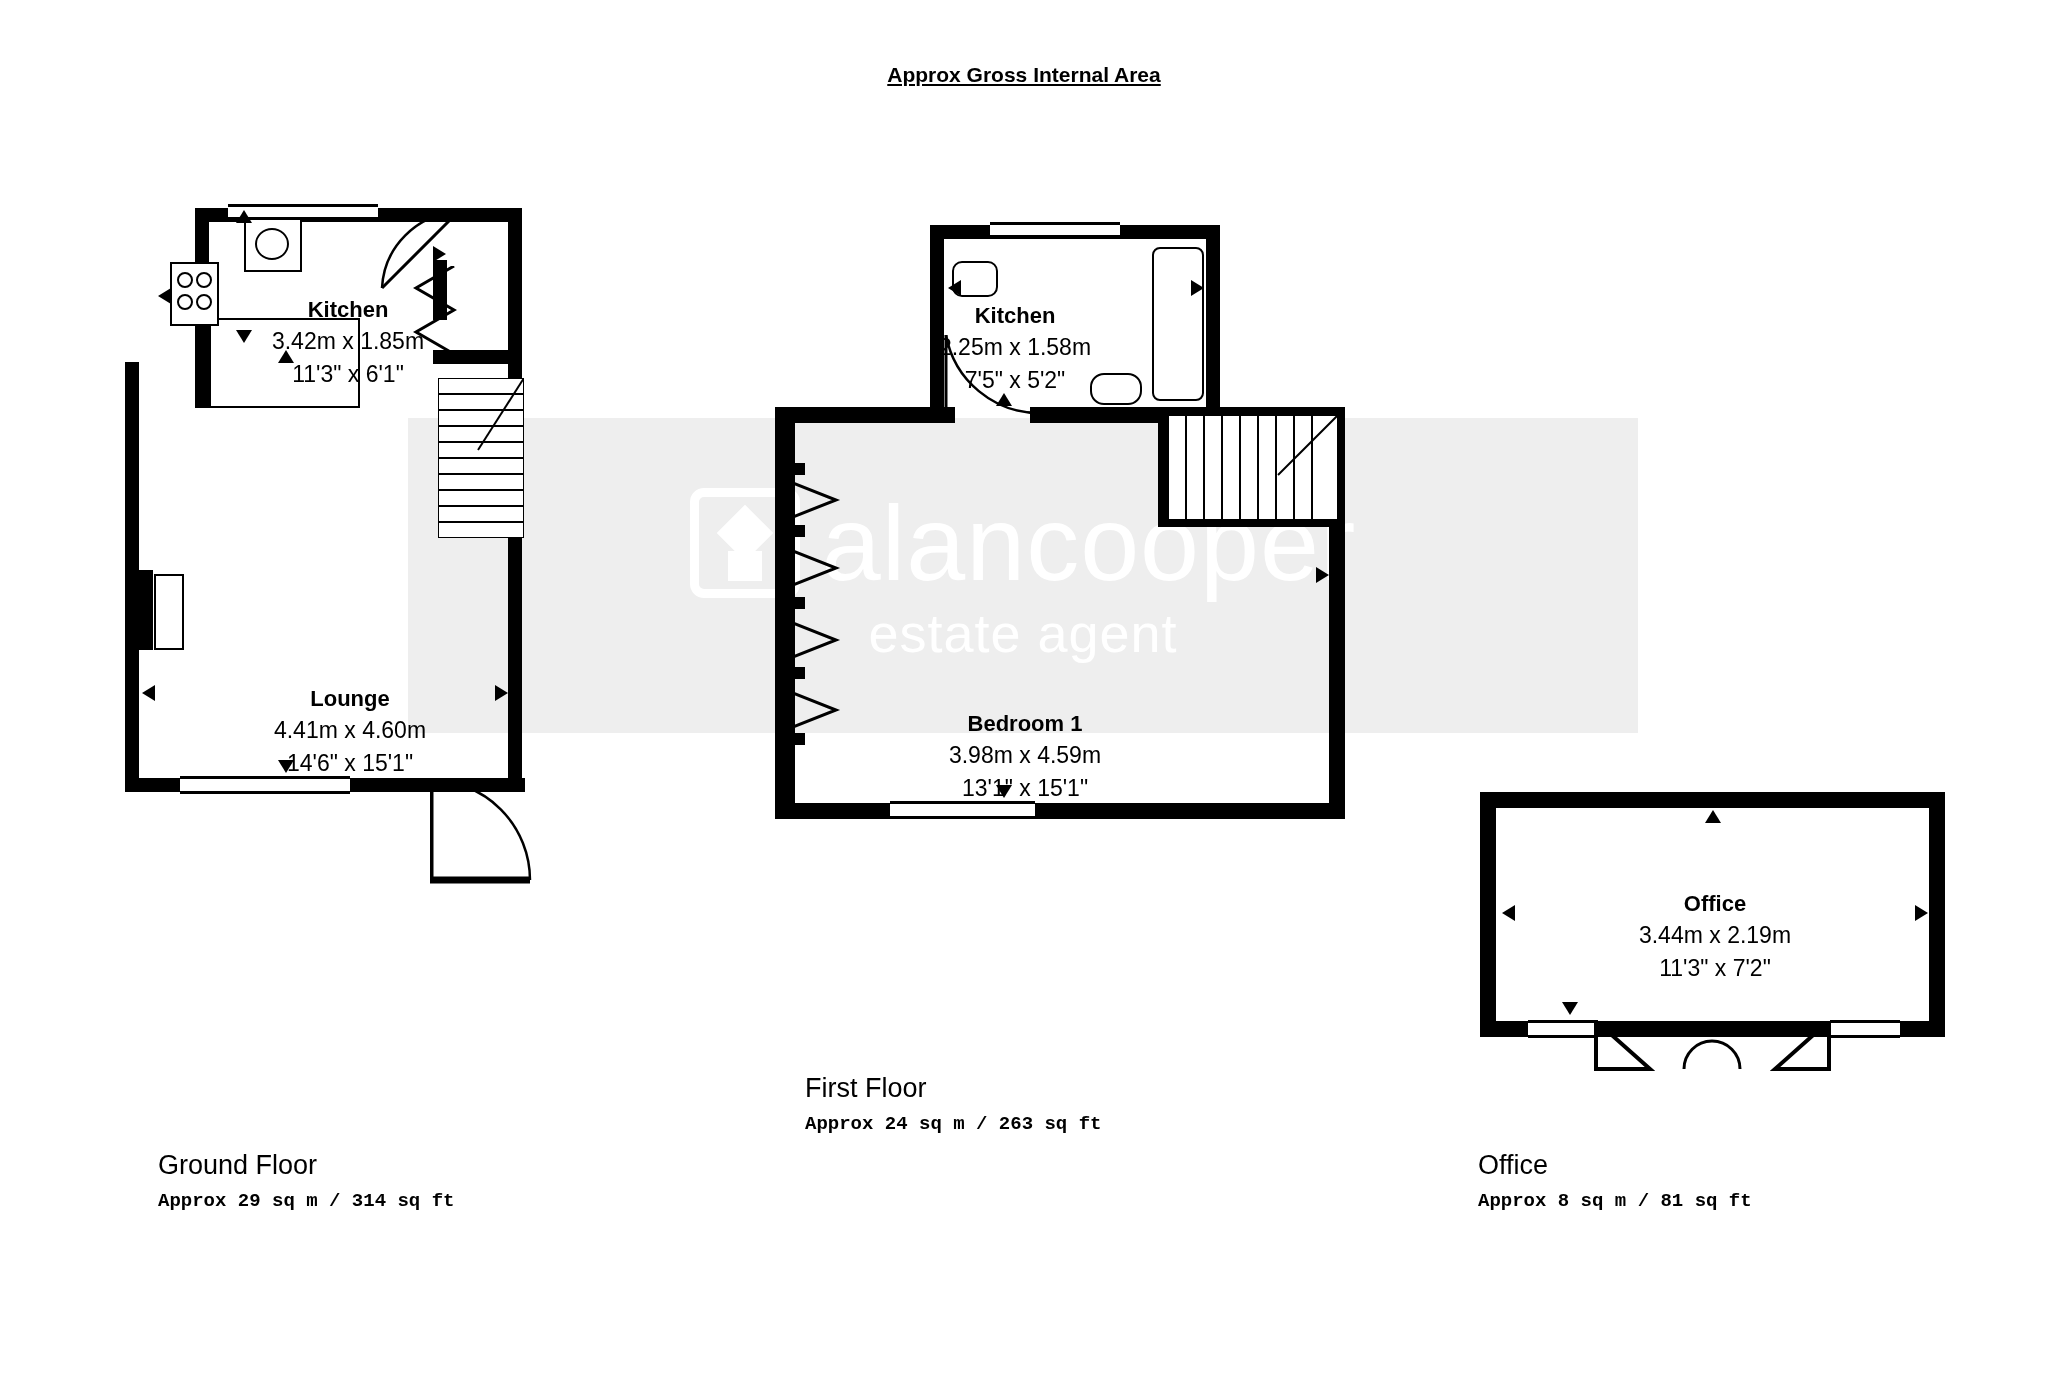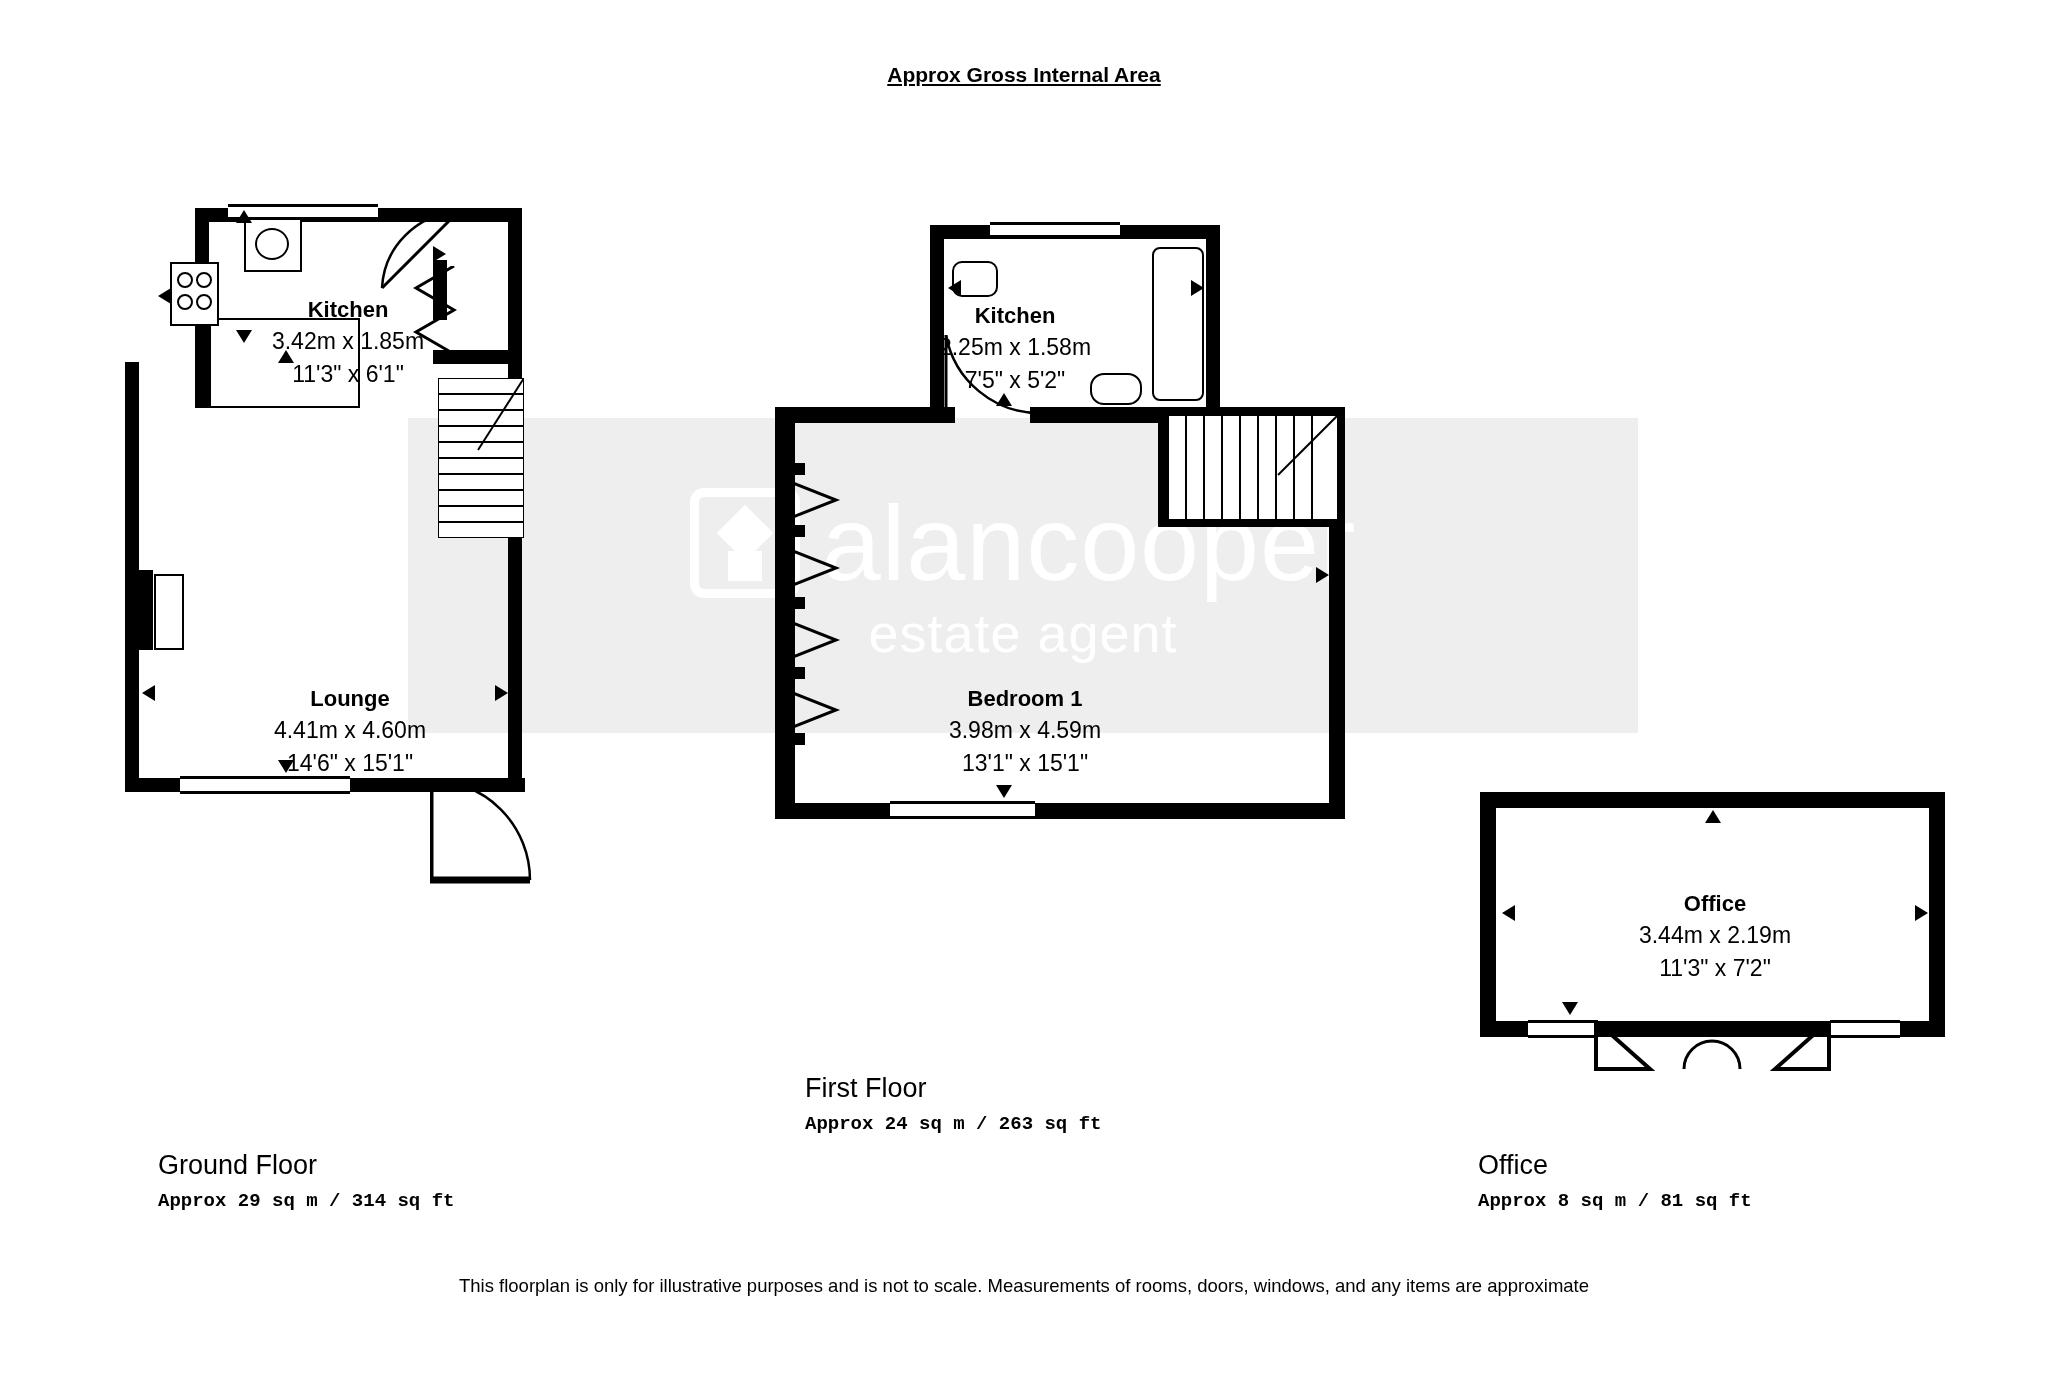--- a/index.html
+++ b/index.html
@@ -326,21 +326,21 @@
   <div class="arrow up" style="left:196px; top:168px;"></div>
   <div class="arrow right" style="left:516px; top:342px;"></div>
   <div class="arrow down" style="left:196px; top:560px;"></div>
 </div>
 
 <div class="room-label" style="left:870px; top:300px; width:290px;">
   <div class="name">Kitchen</div>
   <div class="dim">2.25m x 1.58m</div>
   <div class="dim">7'5" x 5'2"</div>
 </div>
-<div class="room-label" style="left:900px; top:683px; width:250px;">
+<div class="room-label" style="left:900px; top:708px; width:250px;">
   <div class="name">Bedroom 1</div>
   <div class="dim">3.98m x 4.59m</div>
   <div class="dim">13'1" x 15'1"</div>
 </div>
 
 <div class="floor-label" style="left:805px; top:1068px;">
   <div class="title">First Floor</div>
   <div class="area">Approx 24 sq m / 263 sq ft</div>
 </div>
 
@@ -371,14 +371,13 @@
   <div class="dim">3.44m x 2.19m</div>
   <div class="dim">11'3" x 7'2"</div>
 </div>
 
 <div class="floor-label" style="left:1478px; top:1145px;">
   <div class="title">Office</div>
   <div class="area">Approx 8 sq m / 81 sq ft</div>
 </div>
 
 <div id="footer">
-  <div>This floorplan is only for illustrative purposes and is not to scale. Measurements of rooms, doors, windows, and any items are approximate</div>
 </div>
 
 </body></html>

